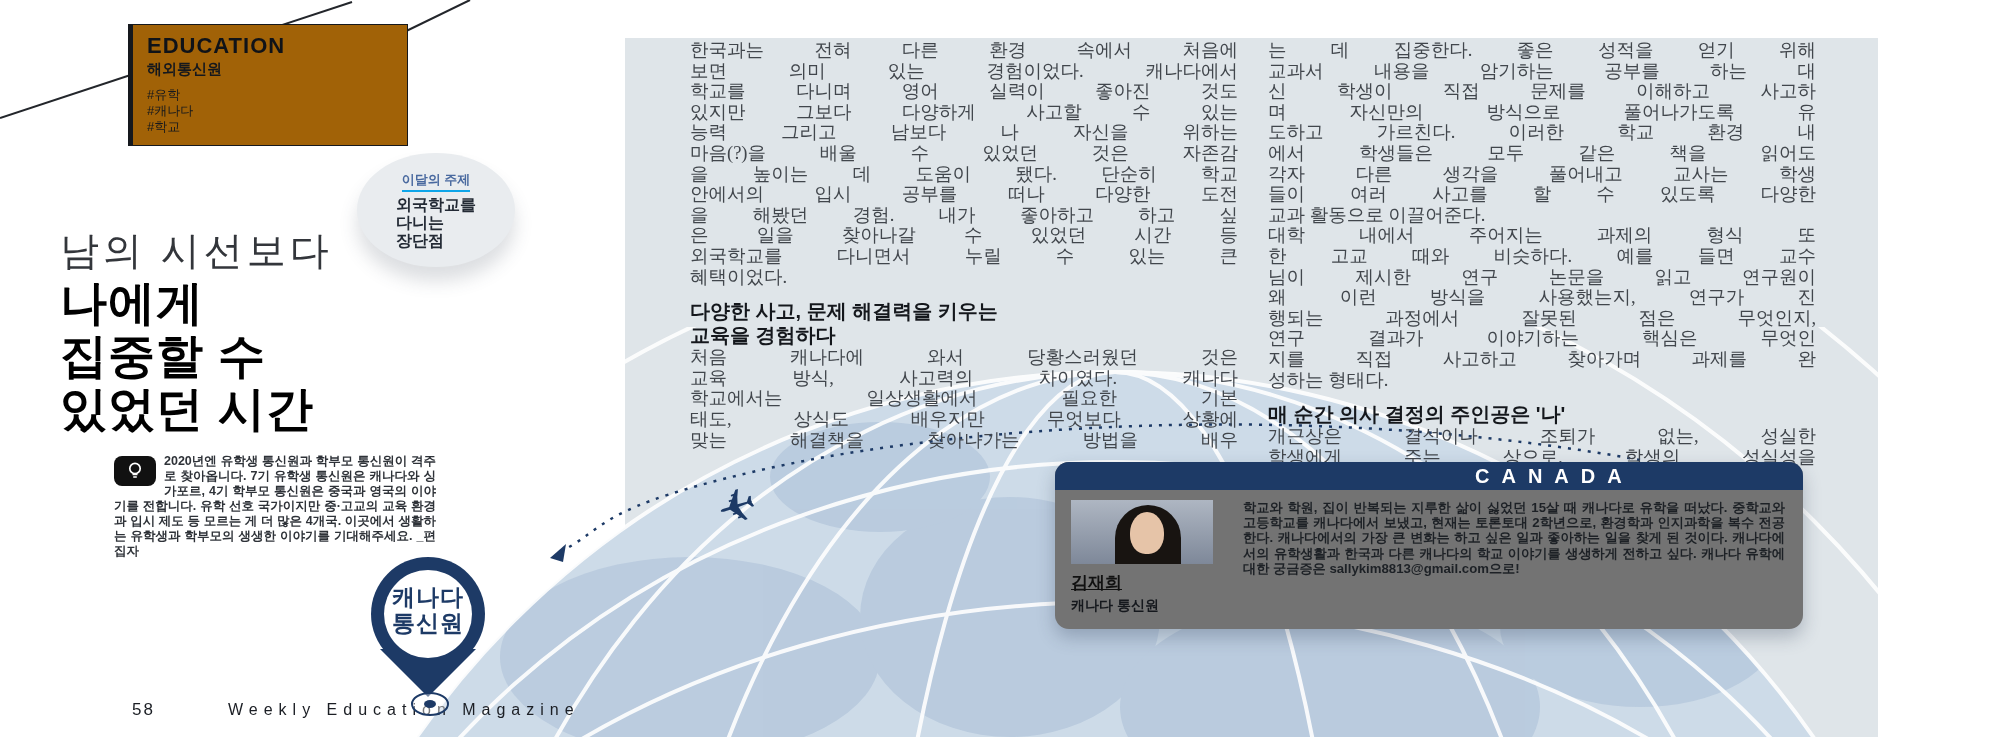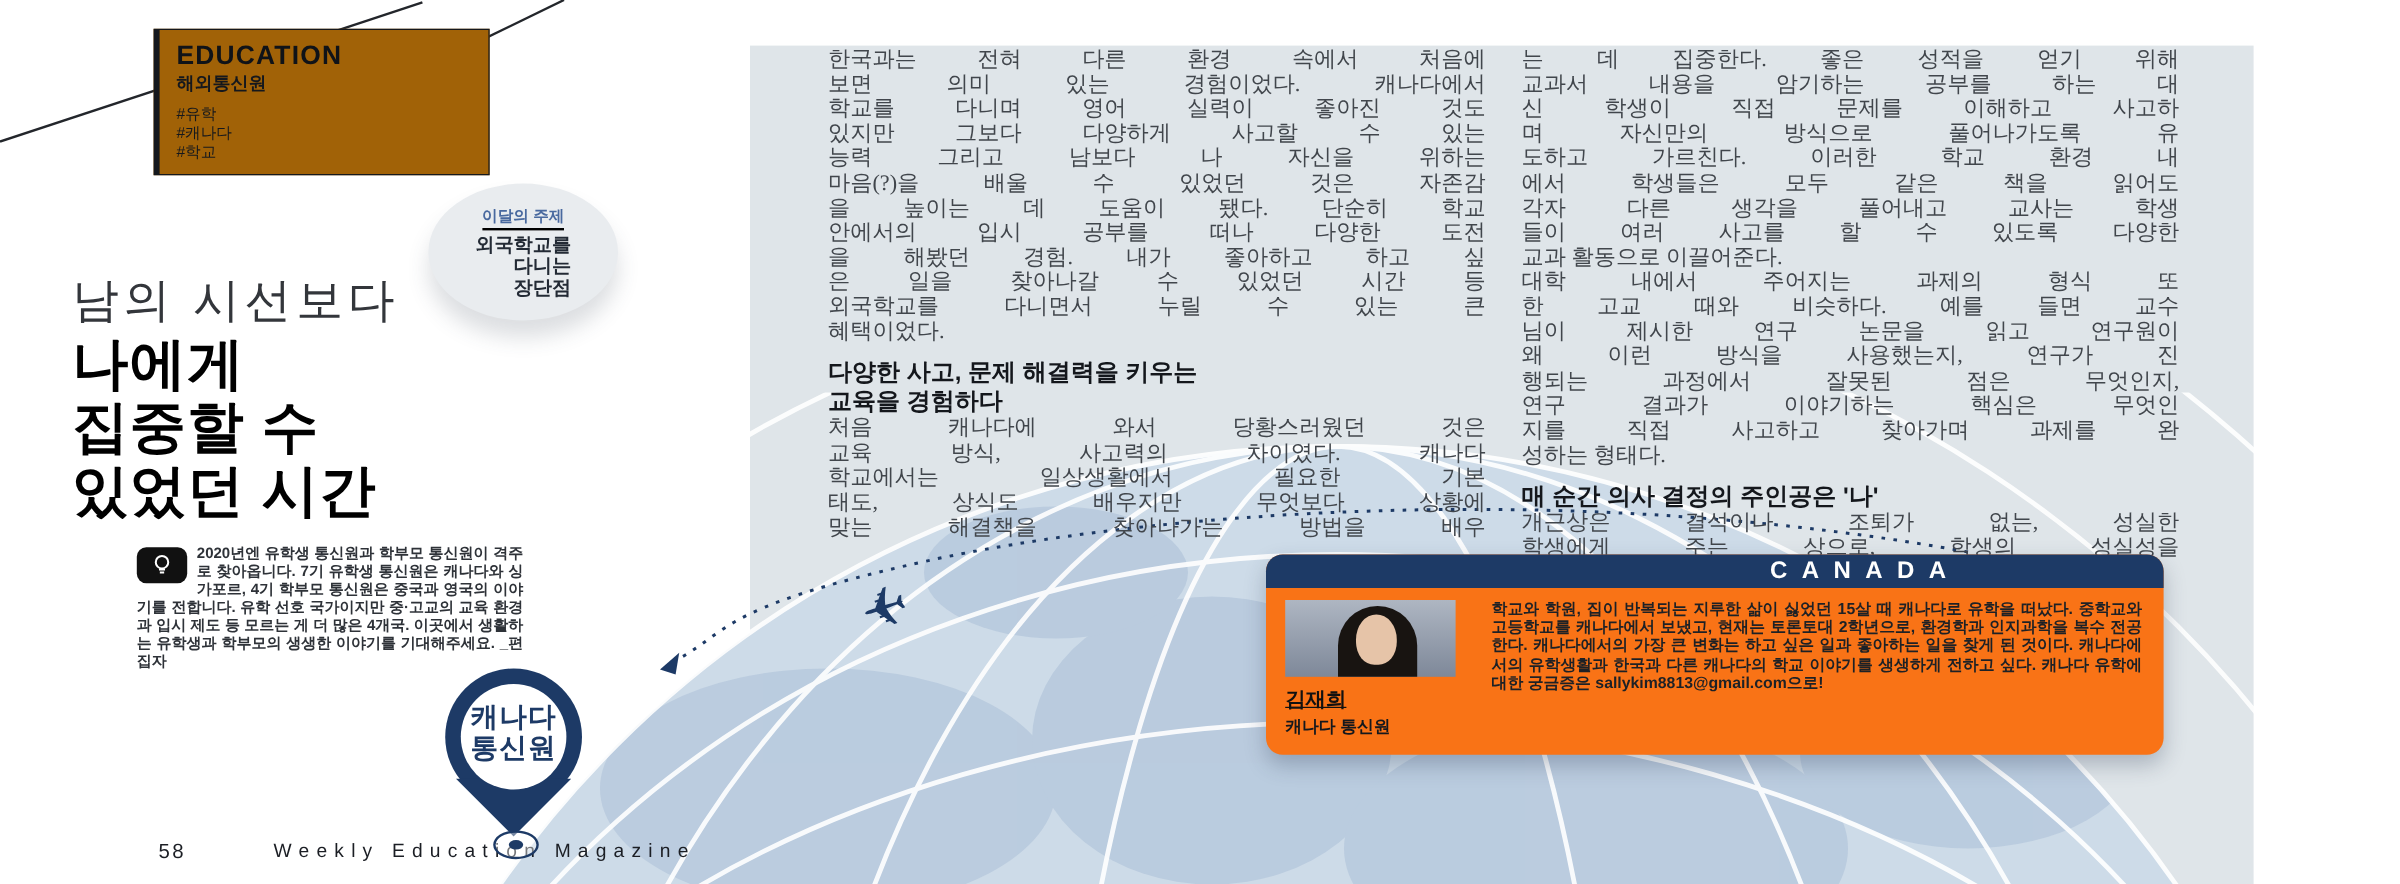--- a/index.html
+++ b/index.html
@@ -18,22 +18,22 @@
     border:1px solid #15181d; border-left:5px solid #15181d; padding:8px 12px 10px 14px; z-index:3; }
   .edu-title { font-size:22px; font-weight:900; letter-spacing:1px; color:#101318; }
   .edu-sub   { font-size:15px; font-weight:700; color:#15181d; margin-top:1px; }
   .edu-tags  { margin-top:8px; }
   .tag { font-size:13px; font-weight:400; line-height:16px; color:#15181d; }
 
   
   .badge { position:absolute; left:357px; top:153px; width:158px; height:114px; background:#e9ecef;
     border-radius:50%; z-index:3; display:flex; flex-direction:column; align-items:center; justify-content:center;
     box-shadow:0 14px 18px rgba(60,70,90,.18); }
-  .badge-label { font-size:13px; font-weight:800; color:#49699f; border-bottom:2px solid #000000; padding-bottom:1px; margin-bottom:4px; }
-  .badge-line { font-size:16px; font-weight:900; color:#232a35; line-height:18px; text-align:right; }
+  .badge-label { font-size:13px; font-weight:800; color:#49699f; border-bottom:2px solid #0ea5e9; padding-bottom:1px; margin-bottom:4px; }
+  .badge-line { font-size:16px; font-weight:900; color:#232a35; line-height:18px; text-align:left; }
 
   
   .headline { position:absolute; left:60px; top:226px; width:420px; z-index:3; }
   .hl1 { font-size:39px; font-weight:500; color:#33363b; letter-spacing:4px; line-height:50px; }
   .hlb { font-size:47px; font-weight:900; color:#000000; line-height:53px; letter-spacing:1px; }
 
   
   .note { position:absolute; left:114px; top:454px; width:322px; z-index:3;
     font-size:12.5px; line-height:15px; color:#2e3238; text-align:justify; font-weight:600; }
   .note-icon { float:left; width:42px; height:30px; background:#111; border-radius:8px;
@@ -44,21 +44,21 @@
   .col { position:absolute; top:40px; width:548px; z-index:3; }
   .col1 { left:690px; } .col2 { left:1252px;margin-left:16px; }
   .line { font-family:"Liberation Serif","DejaVu Serif",serif; font-size:18.5px; line-height:20.6px;
     height:20.6px; overflow:hidden; color:#41464c; text-align:justify; text-align-last:justify; }
   .line.bodyend { text-align-last:left; }
   .line.h { font-family:"Liberation Sans","DejaVu Sans",sans-serif; font-weight:800; font-size:20px;
     color:#14171c; line-height:24px; height:24px; text-align:left; text-align-last:left; }
   .line.gap { height:12px; }
 
   
-  .card { position:absolute; left:1055px; top:462px; width:748px; z-index:5; background:#f97316;
+  .card { position:absolute; left:1055px; top:462px; width:748px; z-index:5; background:#737373;
     border-radius:14px; box-shadow:0 8px 18px rgba(40,55,80,.28); }
   .card-bar { background:#1d3a66; border-radius:14px 14px 0 0; height:28px; display:flex; align-items:center; }
   .card-country { color:#fff; font-weight:900; font-size:20px; letter-spacing:12px; margin-left:420px; }
   .card-body { display:flex; padding:10px 18px 14px 16px; }
   .card-left { width:152px; flex:none; }
   .photo { width:142px; height:64px; background:linear-gradient(180deg,#aeb6c2,#7e8899); position:relative; overflow:hidden; }
   .photo::before { content:""; position:absolute; left:44px; top:5px; width:66px; height:110px;
     background:#181411; border-radius:33px 33px 0 0; }
   .photo::after { content:""; position:absolute; left:59px; top:12px; width:34px; height:42px;
     background:#e6c4a8; border-radius:50% 50% 45% 45%; }

